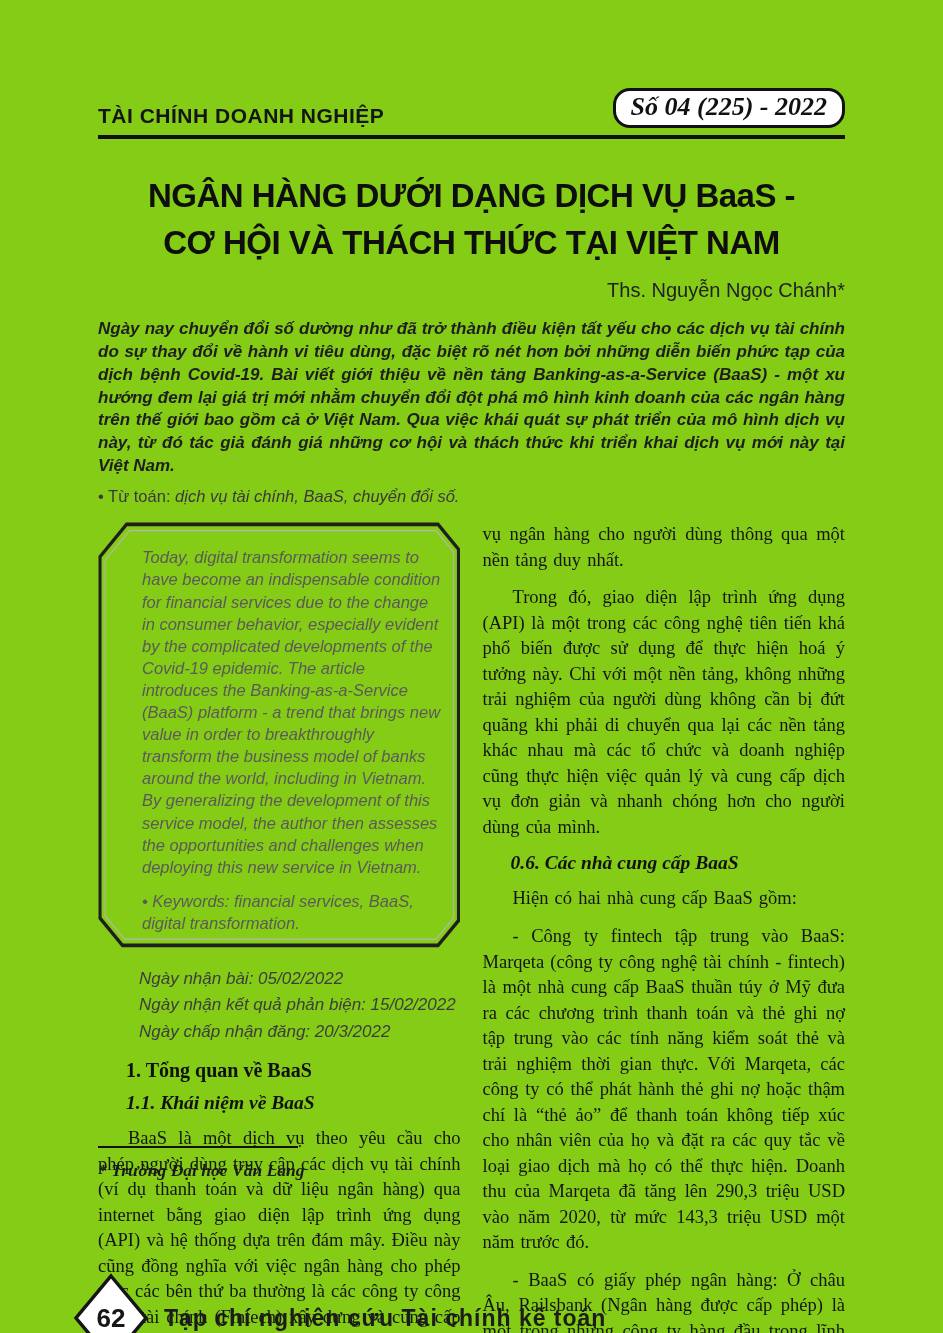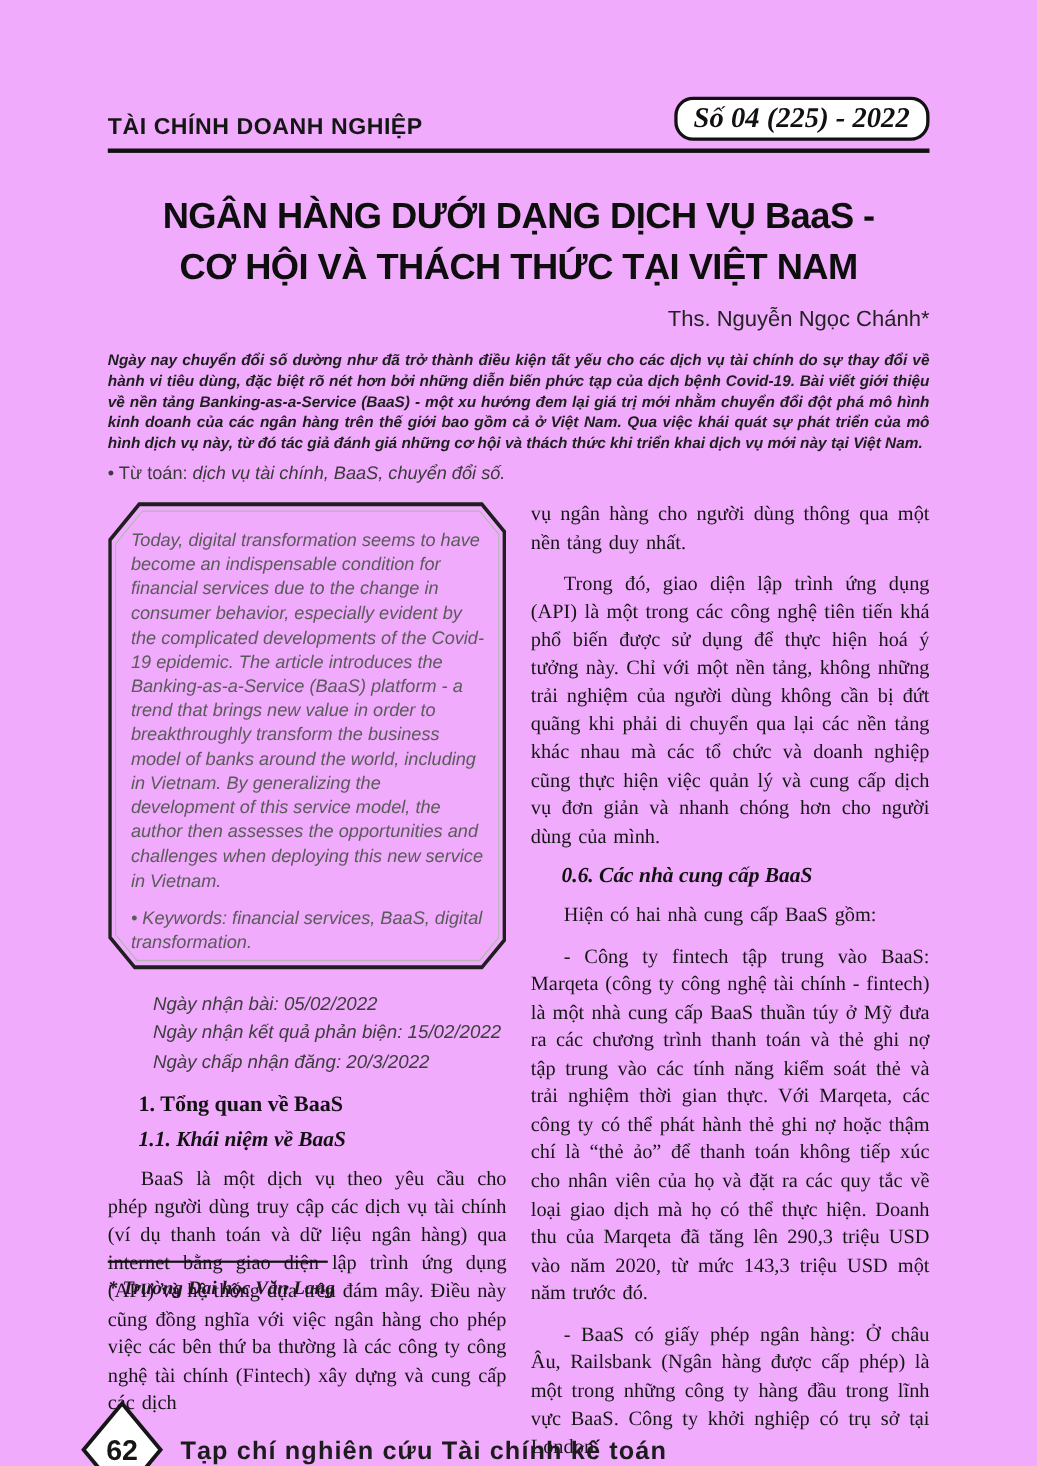--- a/index.html
+++ b/index.html
@@ -1,20 +1,20 @@
 <!DOCTYPE html>
 <html><head>
 <meta charset="utf-8">
 <style>
   html,body{margin:0;padding:0;background:#e8e8e8;}
   .page{
     position:relative;
     width:943px;height:1333px;
     margin:0 auto;
-    background:#f0abfc;
+    background:#84cc16;
     color:#1a1a1a;
     font-family:"Liberation Serif", serif;
     overflow:hidden;
   }
   .content{position:absolute;left:98px;top:0;width:747px;}
 
   
   .journal-header{
     display:flex;justify-content:space-between;align-items:flex-end;
     margin-top:88px;border-bottom:4px solid #111;padding-bottom:7px;
@@ -38,36 +38,36 @@
   }
   .author{
     margin-top:12px;text-align:right;
     font-family:"Liberation Sans", sans-serif;font-size:20px;color:#222;
   }
 
   
   .abstract-vi{
     margin-top:16px;text-align:justify;
     font-family:"Liberation Sans", sans-serif;
-    font-weight:bold;font-style:italic;font-size:14px;line-height:1.35;color:#1e1e1e;
+    font-weight:bold;font-style:italic;font-size:17px;line-height:1.35;color:#1e1e1e;
   }
   .keywords-vi{
     margin-top:9px;font-family:"Liberation Sans", sans-serif;
     font-size:16.5px;color:#3a3a3a;
   }
   .keywords-vi .kw{font-style:italic;}
 
   
   .columns{display:flex;gap:22px;margin-top:16px;}
   .col{flex:1;min-width:0;}
 
   
   .abstract-box{
     position:relative;
-    padding:24px 20px 14px 21px;
+    padding:24px 20px 14px 44px;
     margin-bottom:18px;
   }
   .abstract-box svg.box-border{position:absolute;inset:0;width:100%;height:100%;}
   .abstract-en{
     position:relative;
     font-family:"Liberation Sans", sans-serif;
     font-style:italic;font-size:16.5px;line-height:1.34;color:#5a5a5a;
     text-align:left;
   }
   .keywords-en{

